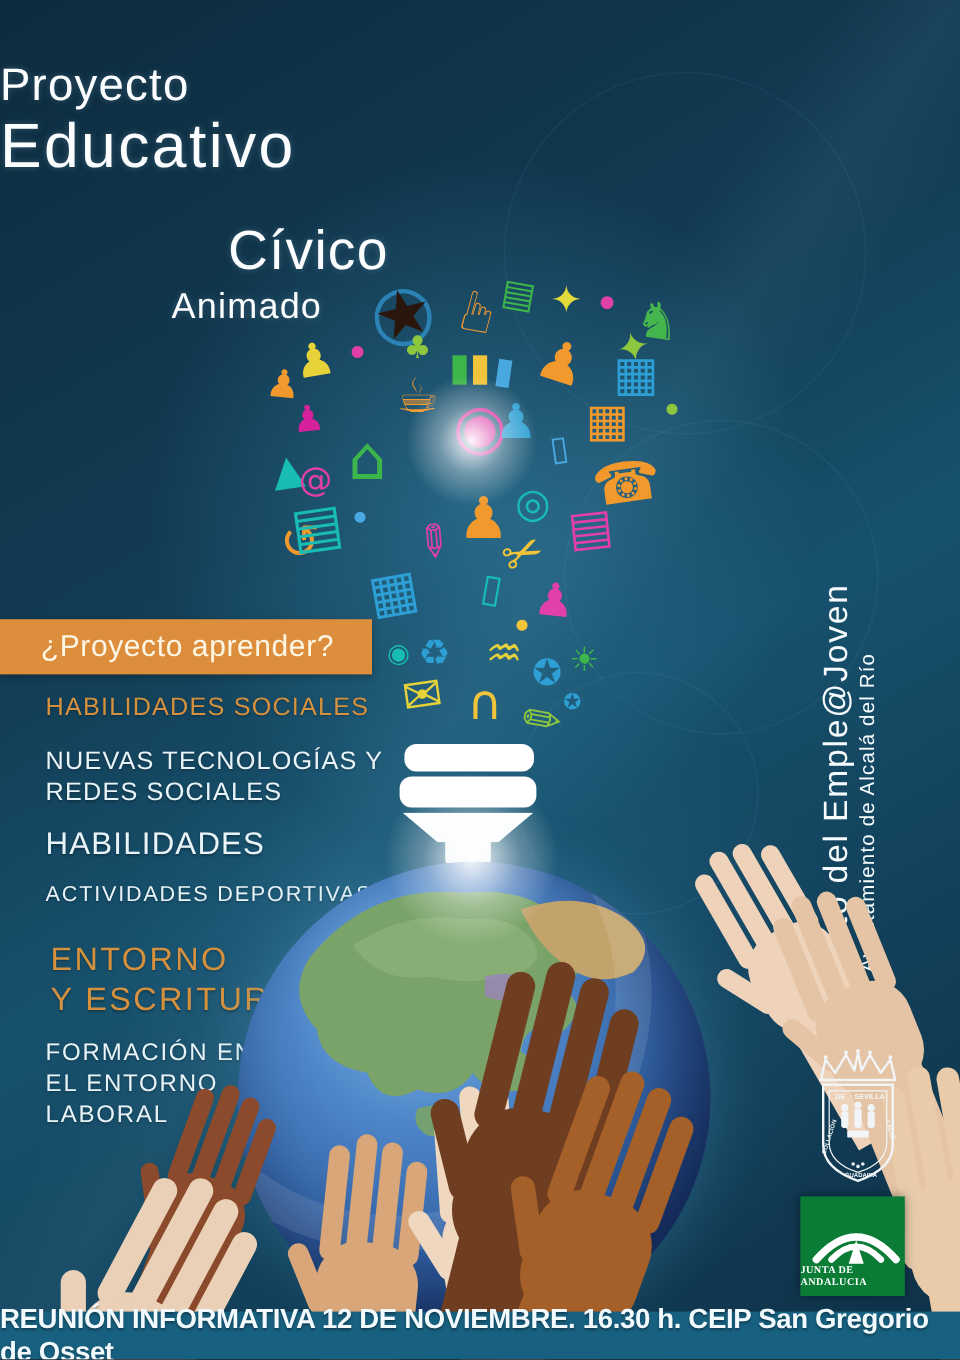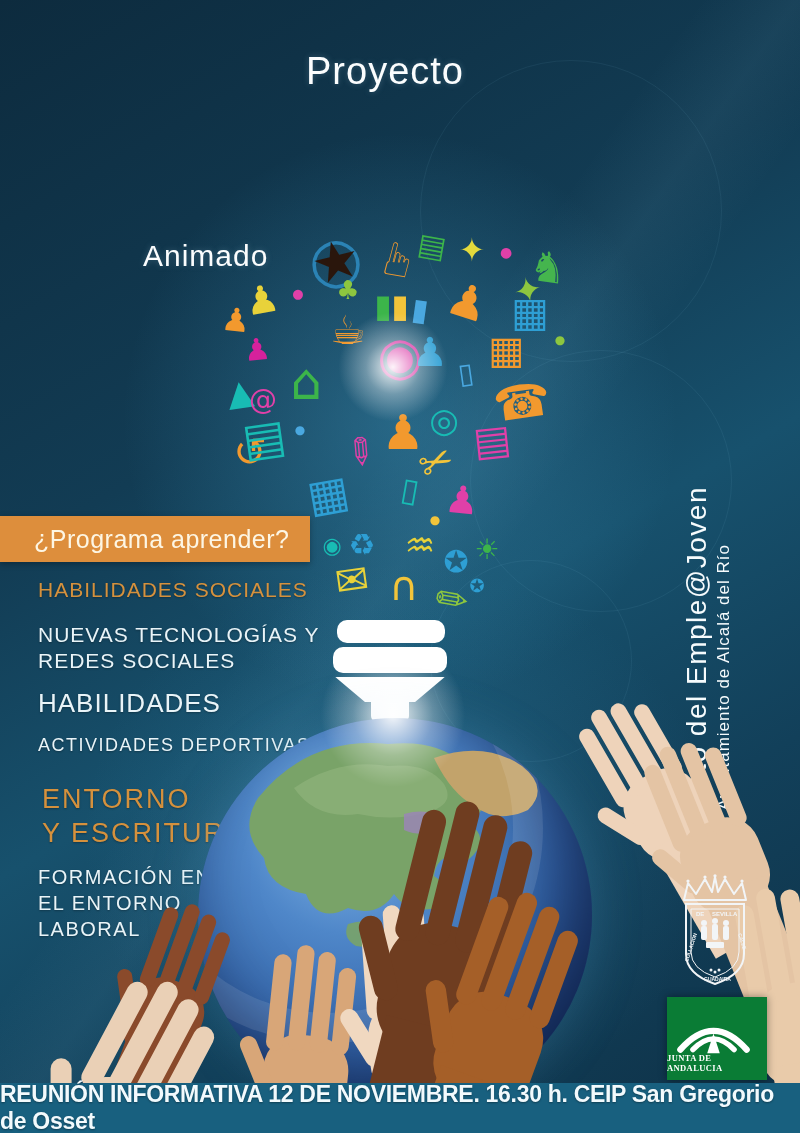--- a/index.html
+++ b/index.html
@@ -19,29 +19,29 @@
   #ring2{left:470px;top:350px;width:260px;height:260px;}
   #ring3{left:430px;top:560px;width:200px;height:200px;}
   #beam{position:absolute;inset:0;
     background:linear-gradient(125deg,transparent 44%,rgba(140,200,225,.07) 50%,transparent 56%);}
 
   
   #top-banner{position:absolute;left:0;top:0;width:800px;height:40px;
     background:linear-gradient(#114b61 0 25%,#1c6883 25% 100%);
     display:flex;align-items:center;justify-content:center;z-index:60;}
   #top-banner span{color:#eef6f9;font-size:19px;letter-spacing:.5px;}
-  #bottom-banner{position:absolute;left:0;bottom:0;width:800px;height:50px;
+  #bottom-banner{position:absolute;left:0;bottom:0;width:800px;height:40px;
     background:#18607f;display:flex;align-items:center;justify-content:center;z-index:60;}
   #bottom-banner span{color:#f2fafd;font-size:23px;font-weight:bold;letter-spacing:-0.3px;
     text-shadow:0 1px 2px rgba(0,0,0,.35);}
 
   
   .title{position:absolute;color:#fbfdfe;letter-spacing:1px;font-weight:400;
     text-shadow:0 0 6px rgba(180,220,240,.25);white-space:nowrap;z-index:5;}
-  .tcenter{left:0;width:690px;text-align:center;margin-left:40px;}
+  .tcenter{left:0;width:690px;}
   #t-proyecto{top:50px;font-size:38px;}
   #t-educativo{top:92px;font-size:52px;letter-spacing:2px;}
   #t-intercultural{top:160px;font-size:28px;}
   #t-civico{top:181px;left:190px;font-size:46px;}
   #t-tecnologico{top:184px;left:356px;font-size:43px;}
   #t-animado{top:239px;left:143px;font-size:30px;}
 
   
   #bulb{position:absolute;left:0;top:0;width:800px;height:700px;z-index:6;}
   .bulb-icon{position:absolute;font-family:"DejaVu Sans",sans-serif;line-height:1;
@@ -75,21 +75,21 @@
   .topic:nth-child(6){top:864px;font-size:20px;line-height:1.3;letter-spacing:1.5px;}
 
   
   #side-text{position:absolute;left:708px;top:677px;transform:translate(-50%,-50%) rotate(-90deg);
     text-align:center;white-space:nowrap;z-index:9;color:#f6fbfd;}
   #side-line1{font-size:28px;letter-spacing:1.5px;line-height:1.1;}
   #side-line2{font-size:17px;letter-spacing:1px;line-height:1.3;}
 
   
   #crest{position:absolute;left:668px;top:874px;z-index:40;}
-  #junta{position:absolute;left:667px;top:997px;width:100px;height:83px;background:#0a7c35;
+  #junta{position:absolute;left:667px;top:997px;width:87px;height:83px;background:#0a7c35;
     z-index:40;display:flex;flex-direction:column;align-items:center;justify-content:flex-end;
     box-shadow:0 0 8px rgba(0,0,0,.4);}
   #junta-text{color:#fff;font-size:8.5px;font-weight:bold;letter-spacing:.4px;margin-bottom:7px;
     font-family:"Liberation Serif",serif;}
   #junta svg{position:absolute;top:6px;left:6px;}
 
   
   #globe{position:absolute;left:198px;top:718px;width:394px;height:394px;border-radius:50%;
     overflow:hidden;z-index:20;
     background:radial-gradient(circle at 38% 28%,#85b7e8 0%,#4f87c9 28%,#3263a8 58%,#204683 82%,#173463 100%);
@@ -106,20 +106,22 @@
 
   <div id="beam"></div>
   <div class="glow" id="glow-bulb"></div>
   <div class="glow" id="glow-globe"></div>
   <div class="ring" id="ring1"></div>
   <div class="ring" id="ring2"></div>
   <div class="ring" id="ring3"></div>
 
 
   <div class="title tcenter" id="t-proyecto">Proyecto</div>
+  <div class="title tcenter" id="t-educativo">Educativo</div>
+  <div class="title" id="t-civico">Cívico</div>
   <div class="title" id="t-animado">Animado</div>
 
   <div id="bulb">
       <span class="bulb-icon" style="left: 336px; top: 260px; font-size: 62px; color: rgb(43, 131, 181); transform: translate(-50%, -50%) rotate(0deg);">○</span>
       <span class="bulb-icon" style="left: 336px; top: 262px; font-size: 54px; color: rgb(42, 22, 12); transform: translate(-50%, -50%) rotate(-14deg);">★</span>
       <span class="bulb-icon" style="left: 398px; top: 260px; font-size: 46px; color: rgb(242, 153, 46); transform: translate(-50%, -50%) rotate(-75deg);">☞</span>
       <span class="bulb-icon" style="left: 432px; top: 246px; font-size: 30px; color: rgb(60, 181, 74); transform: translate(-50%, -50%) rotate(10deg);">▤</span>
       <span class="bulb-icon" style="left: 472px; top: 250px; font-size: 32px; color: rgb(227, 218, 60); transform: translate(-50%, -50%) rotate(0deg);">✦</span>
       <span class="bulb-icon" style="left: 506px; top: 252px; font-size: 14px; color: rgb(224, 64, 168); transform: translate(-50%, -50%) rotate(0deg);">●</span>
       <span class="bulb-icon" style="left: 548px; top: 268px; font-size: 42px; color: rgb(69, 181, 78); transform: translate(-50%, -50%) rotate(8deg);">♞</span>
@@ -167,21 +169,21 @@
       <span class="bulb-icon" style="left: 560px; top: 340px; font-size: 12px; color: rgb(141, 198, 63); transform: translate(-50%, -50%) rotate(0deg);">●</span>
     </div>
   <div class="glow" id="flare-bulb"></div>
 
   <div class="base" id="base1"></div>
   <div class="base" id="base2"></div>
   <div class="base" id="base3"></div>
   <div class="base" id="base4"></div>
 
   <div id="question-banner">
-    <span>¿Programa aprender?</span>
+    <span>¿Proyecto aprender?</span>
   </div>
 
   <div id="topics">
       <div class="topic accent">HABILIDADES SOCIALES</div>
       <div class="topic">NUEVAS TECNOLOGÍAS Y
 REDES SOCIALES</div>
       <div class="topic">HABILIDADES</div>
       <div class="topic">ACTIVIDADES DEPORTIVAS</div>
       <div class="topic accent">ENTORNO
 Y ESCRITURA</div>

